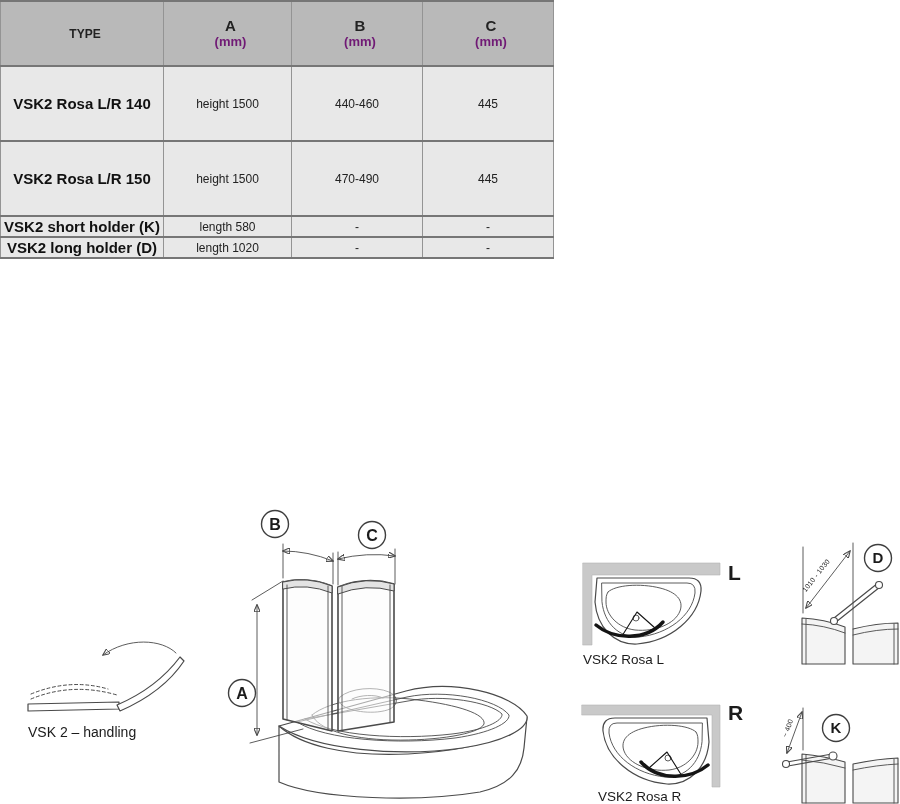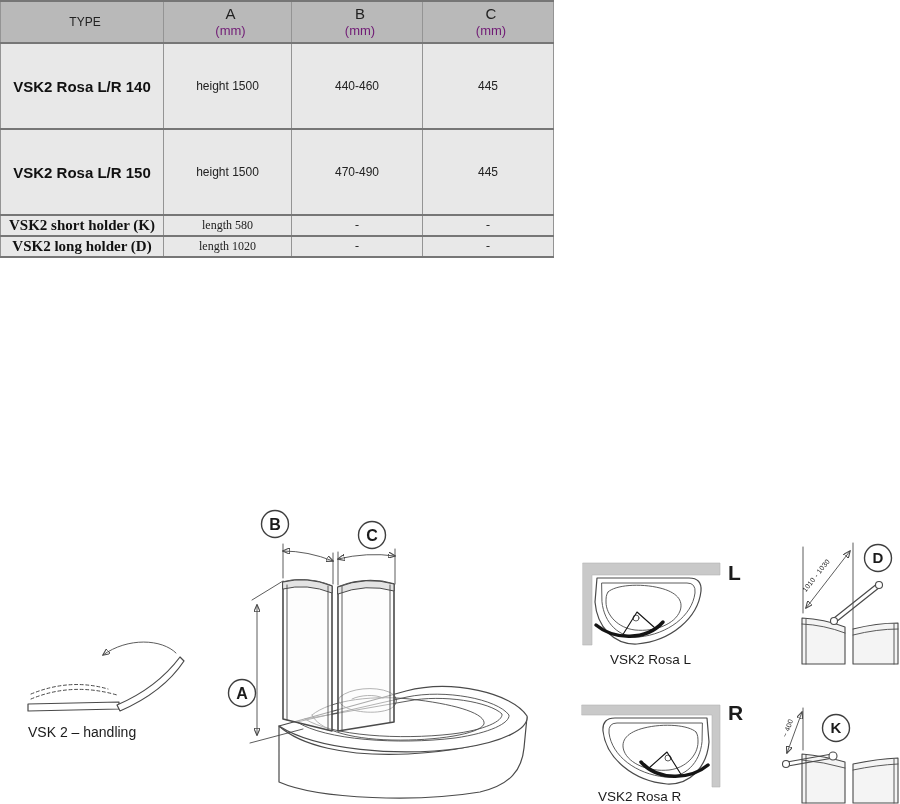--- a/index.html
+++ b/index.html
@@ -12,28 +12,28 @@
   table.spec-table {
     position:absolute; left:0; top:0; width:553px;
     border-collapse:collapse; table-layout:fixed;
   }
   .spec-table th, .spec-table td {
     border-left:1px solid #949494; border-right:1px solid #949494;
     border-top:2px solid var(--table-border,#767676);
     border-bottom:2px solid var(--table-border,#767676);
     text-align:center; vertical-align:middle; padding:1px 2px;
   }
-  .spec-table thead th { background:var(--header-bg,#b9b9b9); height:42px; font-weight:normal;padding-left:8px; }
+  .spec-table thead th { background:var(--header-bg,#b9b9b9); height:65px; font-weight:bold;padding-left:8px; }
   .spec-table tbody td { background:var(--row-bg,#e8e8e8); }
   .col-type { width:163px; font-size:12px; color:#222; }
   .col-a { width:128px; } .col-b { width:131px; } .col-c { width:131px; }
   .h-letter { display:block; font-size:15px; line-height:1.25; color:#222; }
   .h-sub    { display:block; font-size:13px; line-height:1.15; color:#701a75; }
-  .row-tall td    { height:86px; }
-  .row-compact td { height:18px;font-family:Liberation Serif, serif; }
+  .row-tall td    { height:75px; }
+  .row-compact td { height:18px; }
   .type-cell { font-weight:bold; font-size:15px; color:#111; }
   .val-cell  { font-size:12px; color:#222;margin-top:38px; }
   
   .diagrams { position:absolute; left:0; top:0; width:900px; height:804px; pointer-events:none; }
   .diagrams svg { position:absolute; overflow:visible; }
   .diagrams svg path, .diagrams svg line, .diagrams svg circle {
     stroke:var(--line,#4a4a4a); stroke-width:1.2; fill:none; stroke-linejoin:round; stroke-linecap:round;
   }
   .diagrams svg .fillw   { fill:#ffffff; }
   .diagrams svg .glass   { fill:rgba(252,252,252,0.55); stroke-width:1.6; }
@@ -163,21 +163,21 @@
     <svg style="left:560px; top:550px;" width="185" height="100" viewBox="560 550 185 100">
       <path class="wall" d="M583,563 L720,563 L720,575 L592,575 L592,645 L583,645 Z"></path>
       <path class="fillw" d="M597,578 L689,578 Q702,578 701,591 C698,618 671,641 637,644 C614,645 597,627 595,602 Z"></path>
       <path class="thin" d="M602,583 L687,583 Q696,583 695,593 C692,616 668,634 639,637 C619,638 604,623 602,602 Z"></path>
       <path class="thin" d="M608,592 C615,585 640,583 660,588 C676,592 684,600 680,611 C675,624 655,632 635,630 C618,628 606,615 606,602 C606,598 606,595 608,592"></path>
       <circle class="thin" cx="636" cy="618" r="3"></circle>
       <path class="blk" d="M596,625 C614,640 646,641 663,622"></path>
       <path class="thinblk" d="M622,636 L637,612 M637,612 L655,628"></path>
       <text class="wletter" x="728" y="580">L</text>
     </svg>
-    <div class="caption" style="left:610px; top:652px;text-align:center;">VSK2 Rosa L</div>
+    <div class="caption" style="left:583px; top:652px;text-align:center;">VSK2 Rosa L</div>
 
     <svg style="left:560px; top:695px;" width="185" height="95" viewBox="560 695 185 95">
       <path class="wall" d="M582,705 L720,705 L720,787 L712,787 L712,715 L582,715 Z"></path>
       <path class="fillw" d="M707,718 L615,718 Q602,718 603,731 C606,758 633,781 667,784 C690,785 707,767 709,742 Z"></path>
       <path class="thin" d="M702,723 L617,723 Q608,723 609,733 C612,756 636,774 665,777 C685,778 700,763 702,742 Z"></path>
       <path class="thin" d="M696,732 C689,725 664,723 644,728 C628,732 620,740 624,751 C629,764 649,772 669,770 C686,768 698,755 698,742 C698,738 698,735 696,732"></path>
       <circle class="thin" cx="668" cy="758" r="3"></circle>
       <path class="blk" d="M708,765 C690,780 658,781 641,762"></path>
       <path class="thinblk" d="M682,776 L667,752 M667,752 L649,768"></path>
       <text class="wletter" x="728" y="720">R</text>

